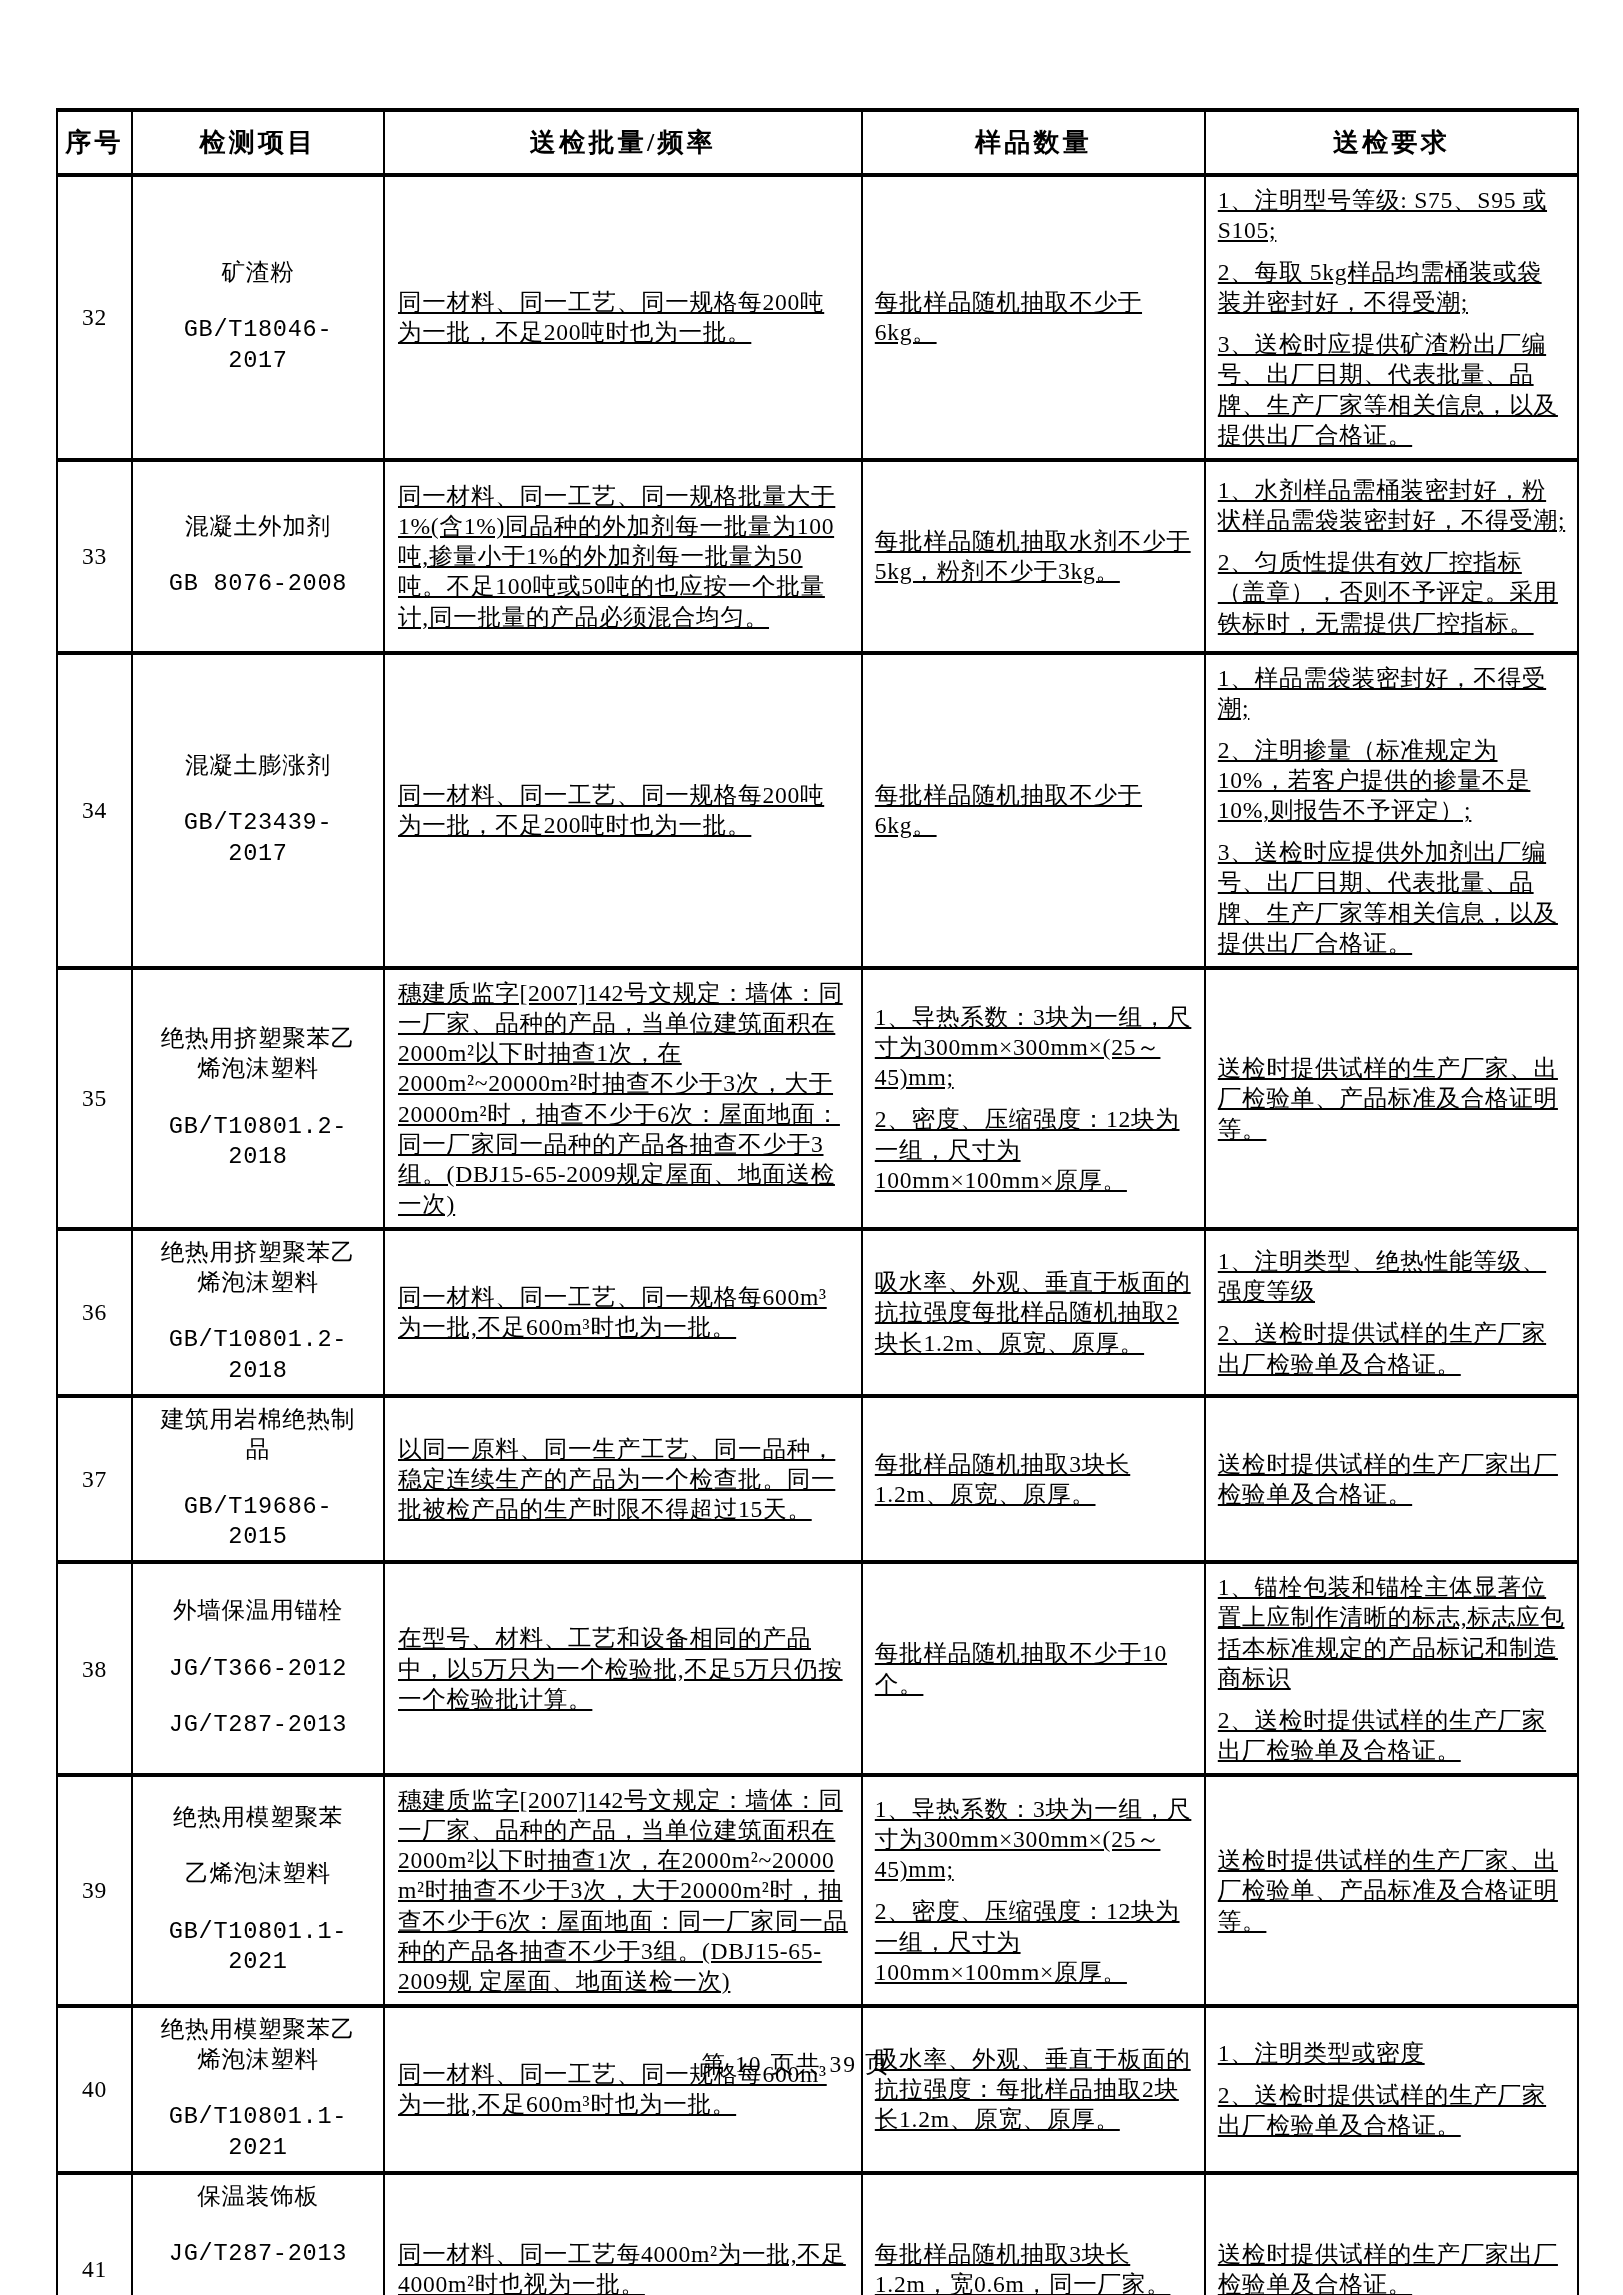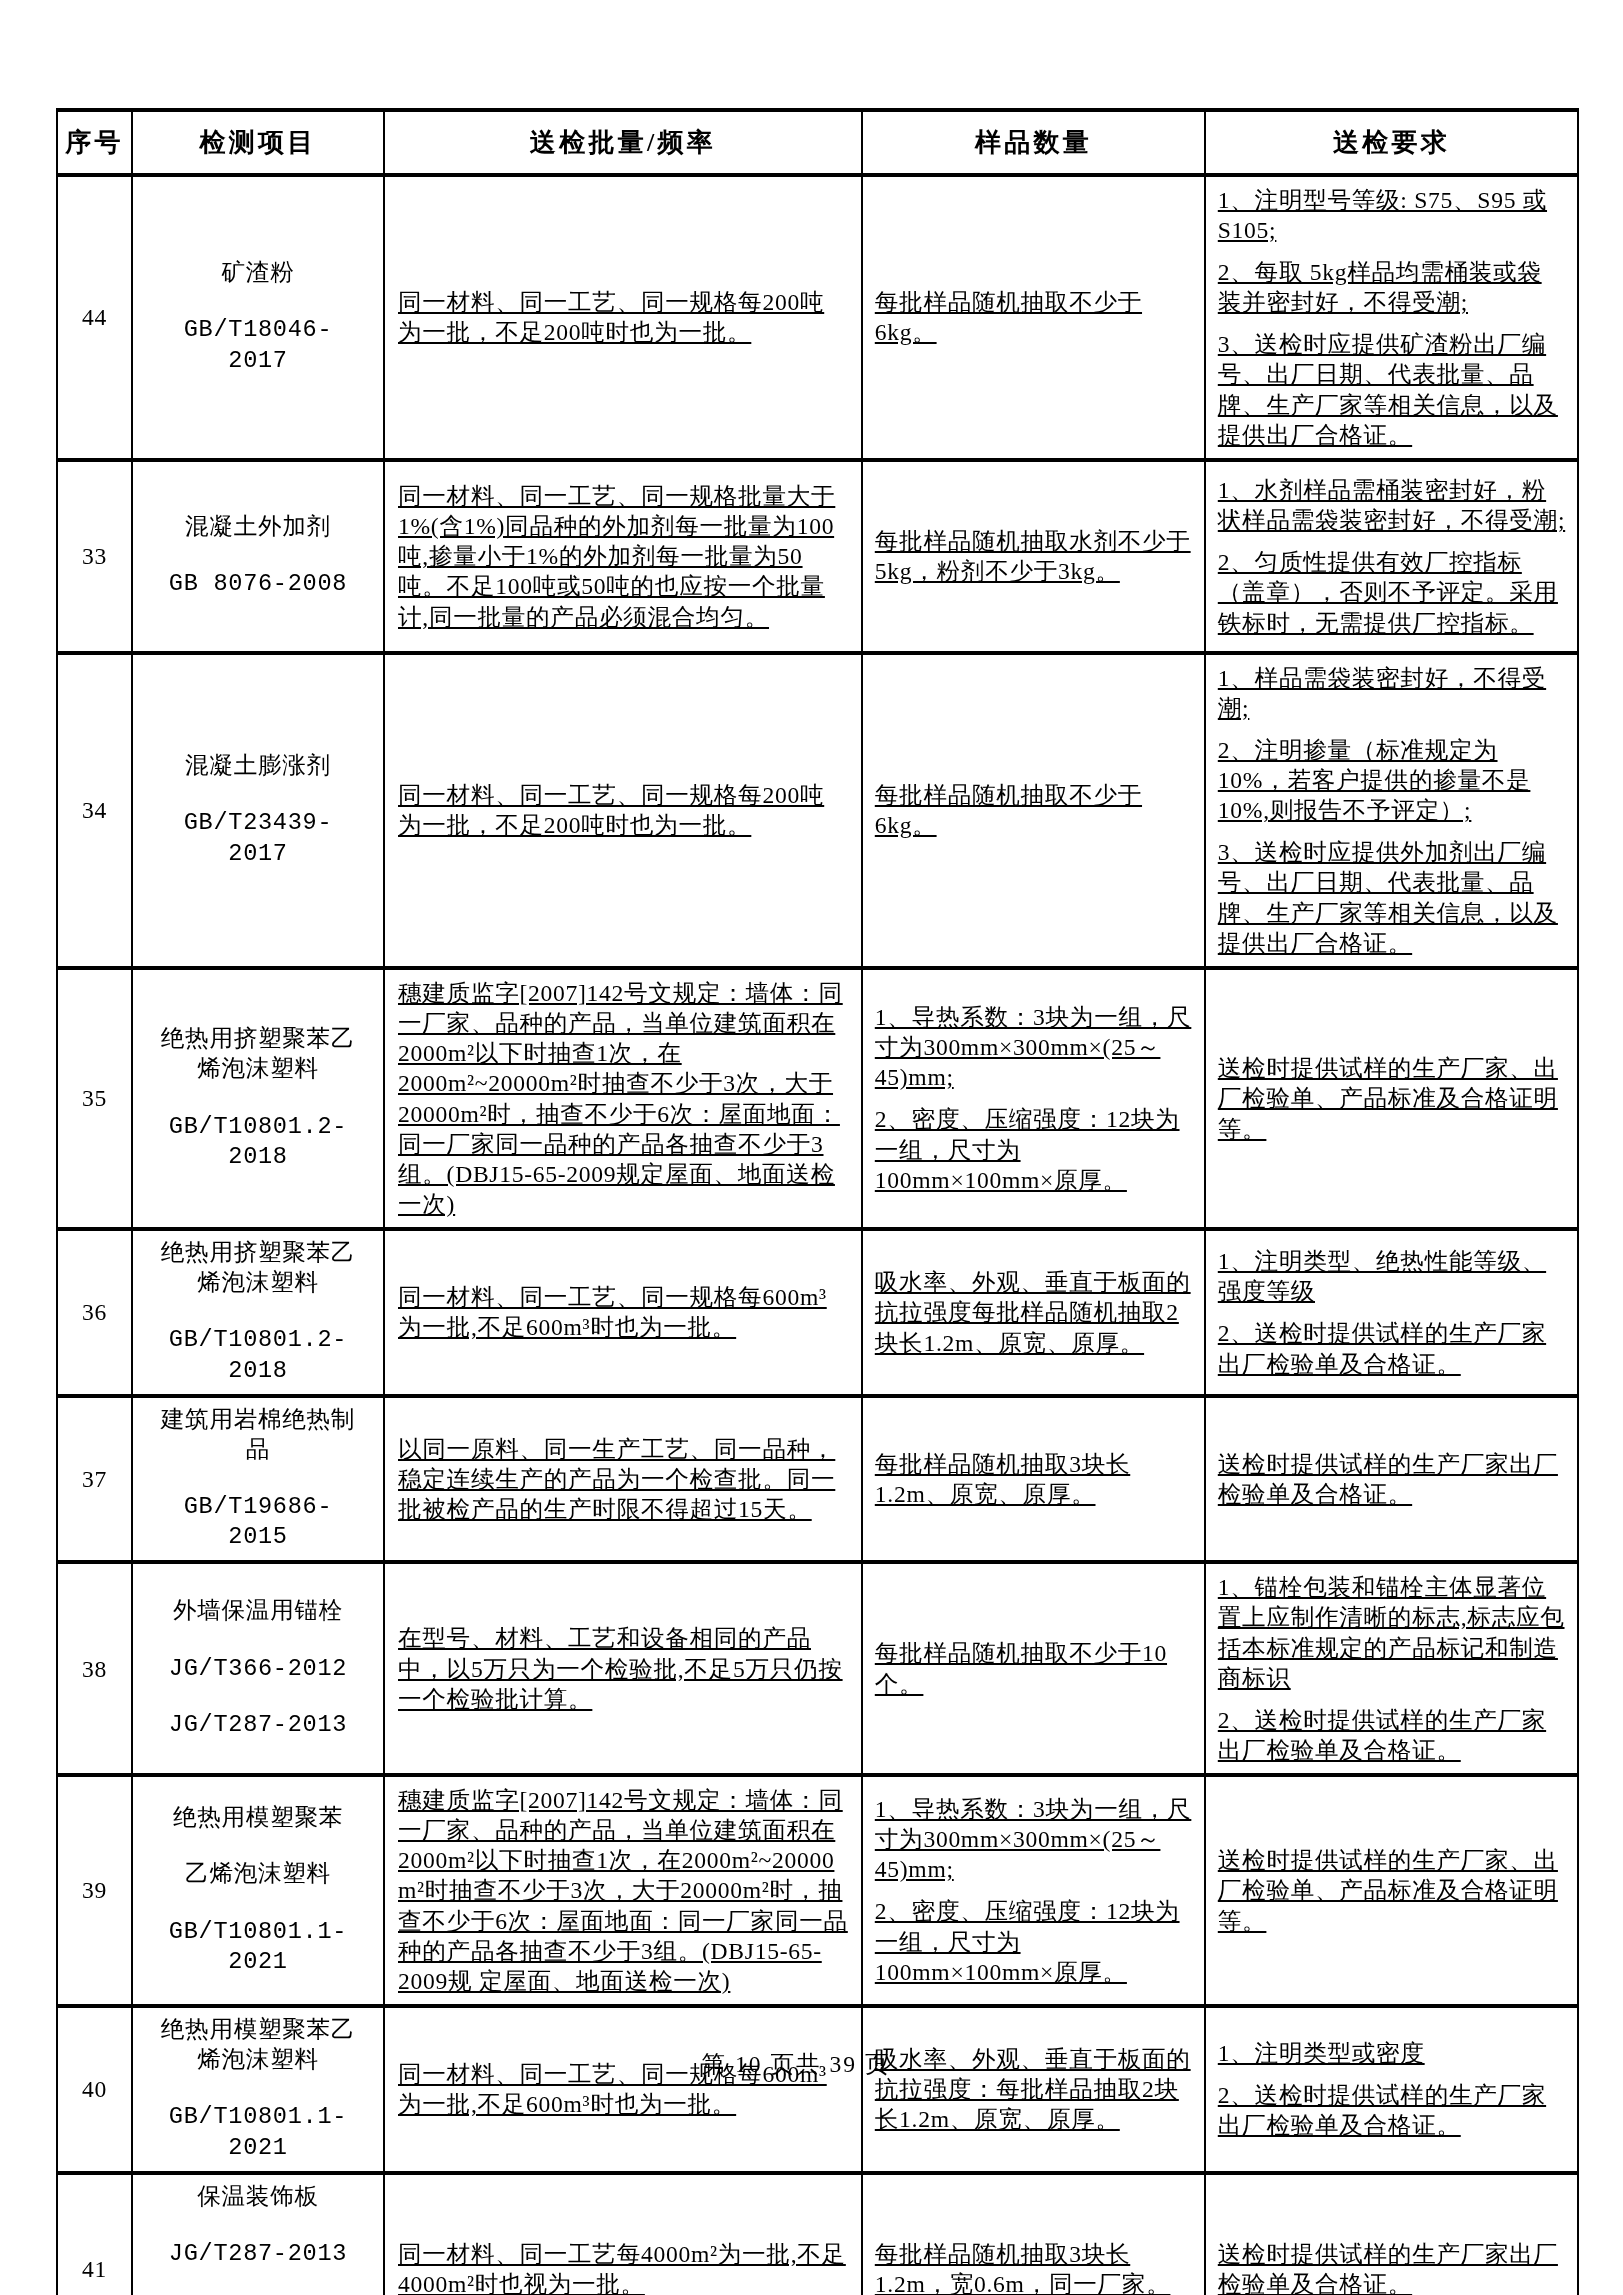--- a/index.html
+++ b/index.html
@@ -80,21 +80,21 @@
         <th>序号</th>
         <th>检测项目</th>
         <th>送检批量/频率</th>
         <th>样品数量</th>
         <th>送检要求</th>
       </tr>
     </thead>
     <tbody>
 
       <tr style="height:249px">
-        <td class="c-no">44</td>
+        <td class="c-no">32</td>
         <td class="c-item">
           <div class="item-line">矿渣粉</div>
           <div class="item-line">GB/T18046-2017</div>
         </td>
         <td class="c-batch">
           <div class="para">同一材料、同一工艺、同一规格每200吨为一批，不足200吨时也为一批。</div>
         </td>
         <td class="c-qty">
           <div class="para">每批样品随机抽取不少于6kg。</div>
         </td>

